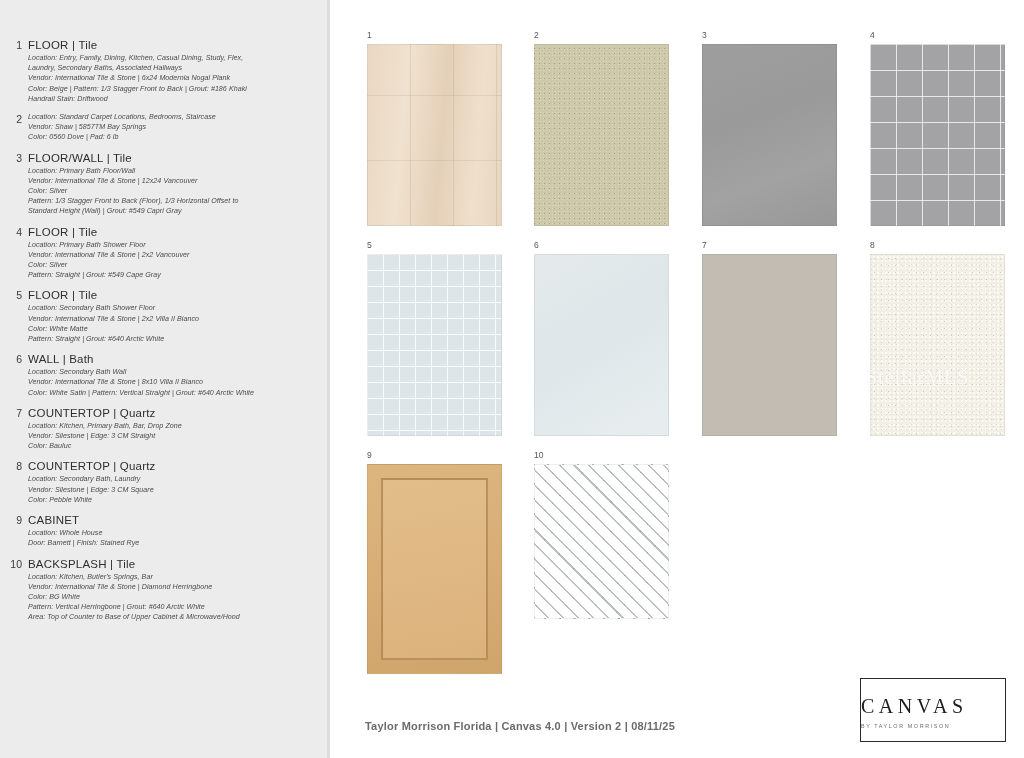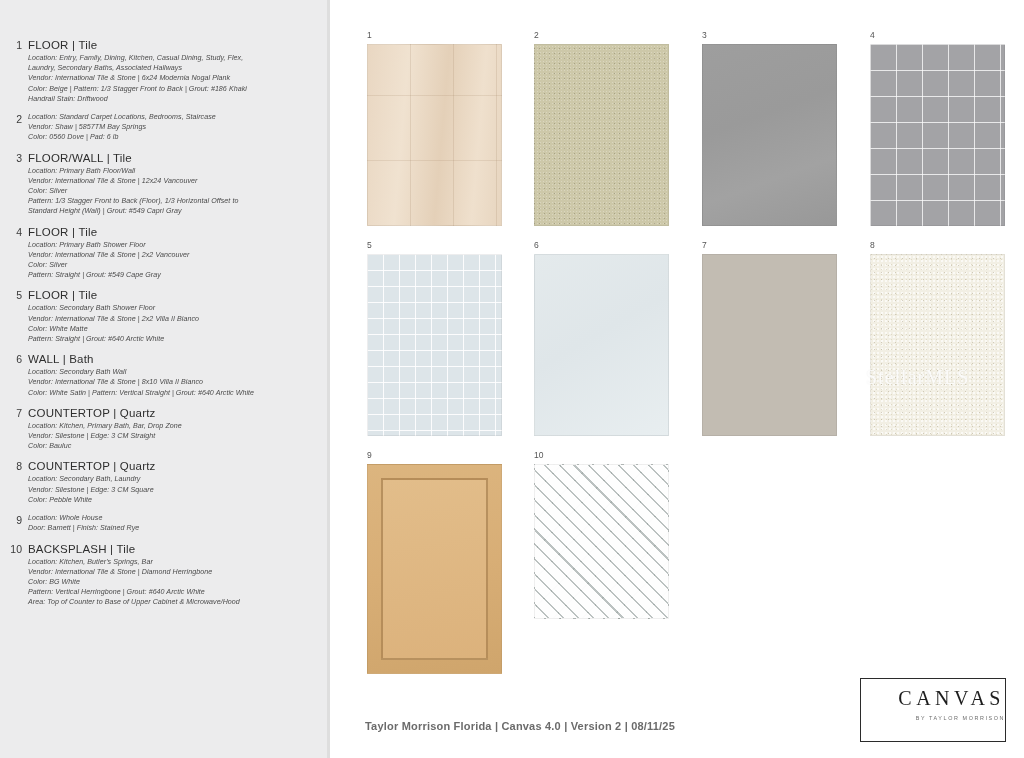--- a/index.html
+++ b/index.html
@@ -172,22 +172,22 @@
     font-size: 11px;
     color: #6b6b6b;
     letter-spacing: .2px;
     font-weight: bold;
   }
   #logo-box {
     position: absolute;
     right: 18px; bottom: 16px;
     width: 146px; height: 64px;
     border: 1.5px solid #2b2b2b;
-    padding-top: 8px;
-    text-align: right;
+    padding-top: 16px;
+    text-align: left;
   }
   #logo-title {
     font-family: "Liberation Serif", serif;
     font-size: 20px;
     letter-spacing: 4.5px;
     color: #1d1d1d;
   }
   #logo-sub {
     font-size: 5.4px;
     letter-spacing: 1.6px;
@@ -296,20 +296,21 @@
         <div class="spec-title">COUNTERTOP | Quartz</div>
         <div class="spec-line">Location: Secondary Bath, Laundry</div>
         <div class="spec-line">Vendor: Silestone | Edge: 3 CM Square</div>
         <div class="spec-line">Color: Pebble White</div>
       </div>
     </div>
 
     <div class="spec-item">
       <div class="spec-num">9</div>
       <div class="spec-body">
+        <div class="spec-title">CABINET</div>
         <div class="spec-line">Location: Whole House</div>
         <div class="spec-line">Door: Barnett | Finish: Stained Rye</div>
       </div>
     </div>
 
     <div class="spec-item">
       <div class="spec-num">10</div>
       <div class="spec-body">
         <div class="spec-title">BACKSPLASH | Tile</div>
         <div class="spec-line">Location: Kitchen, Butler's Springs, Bar</div>

